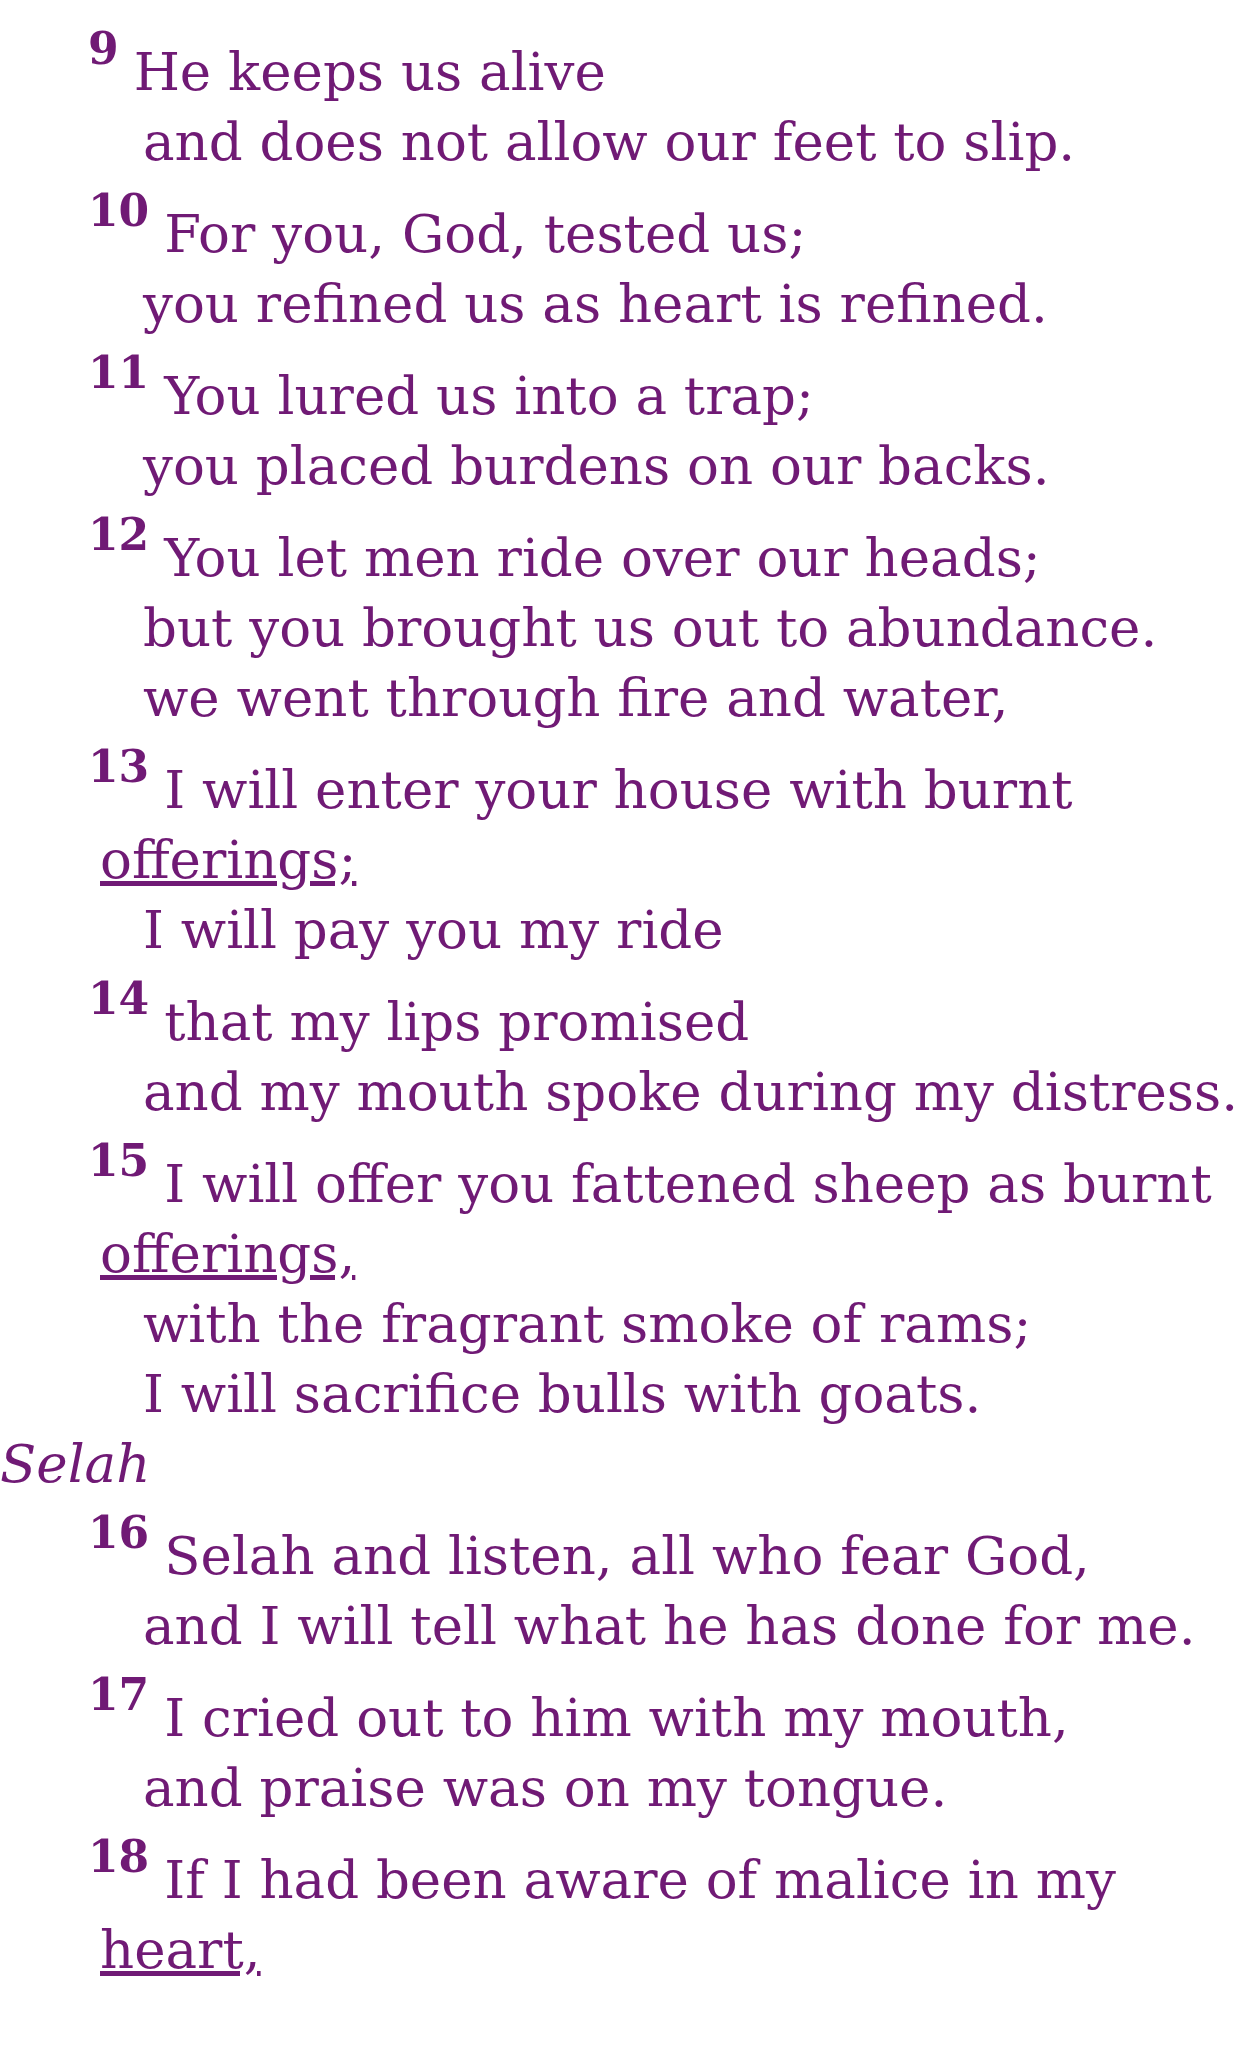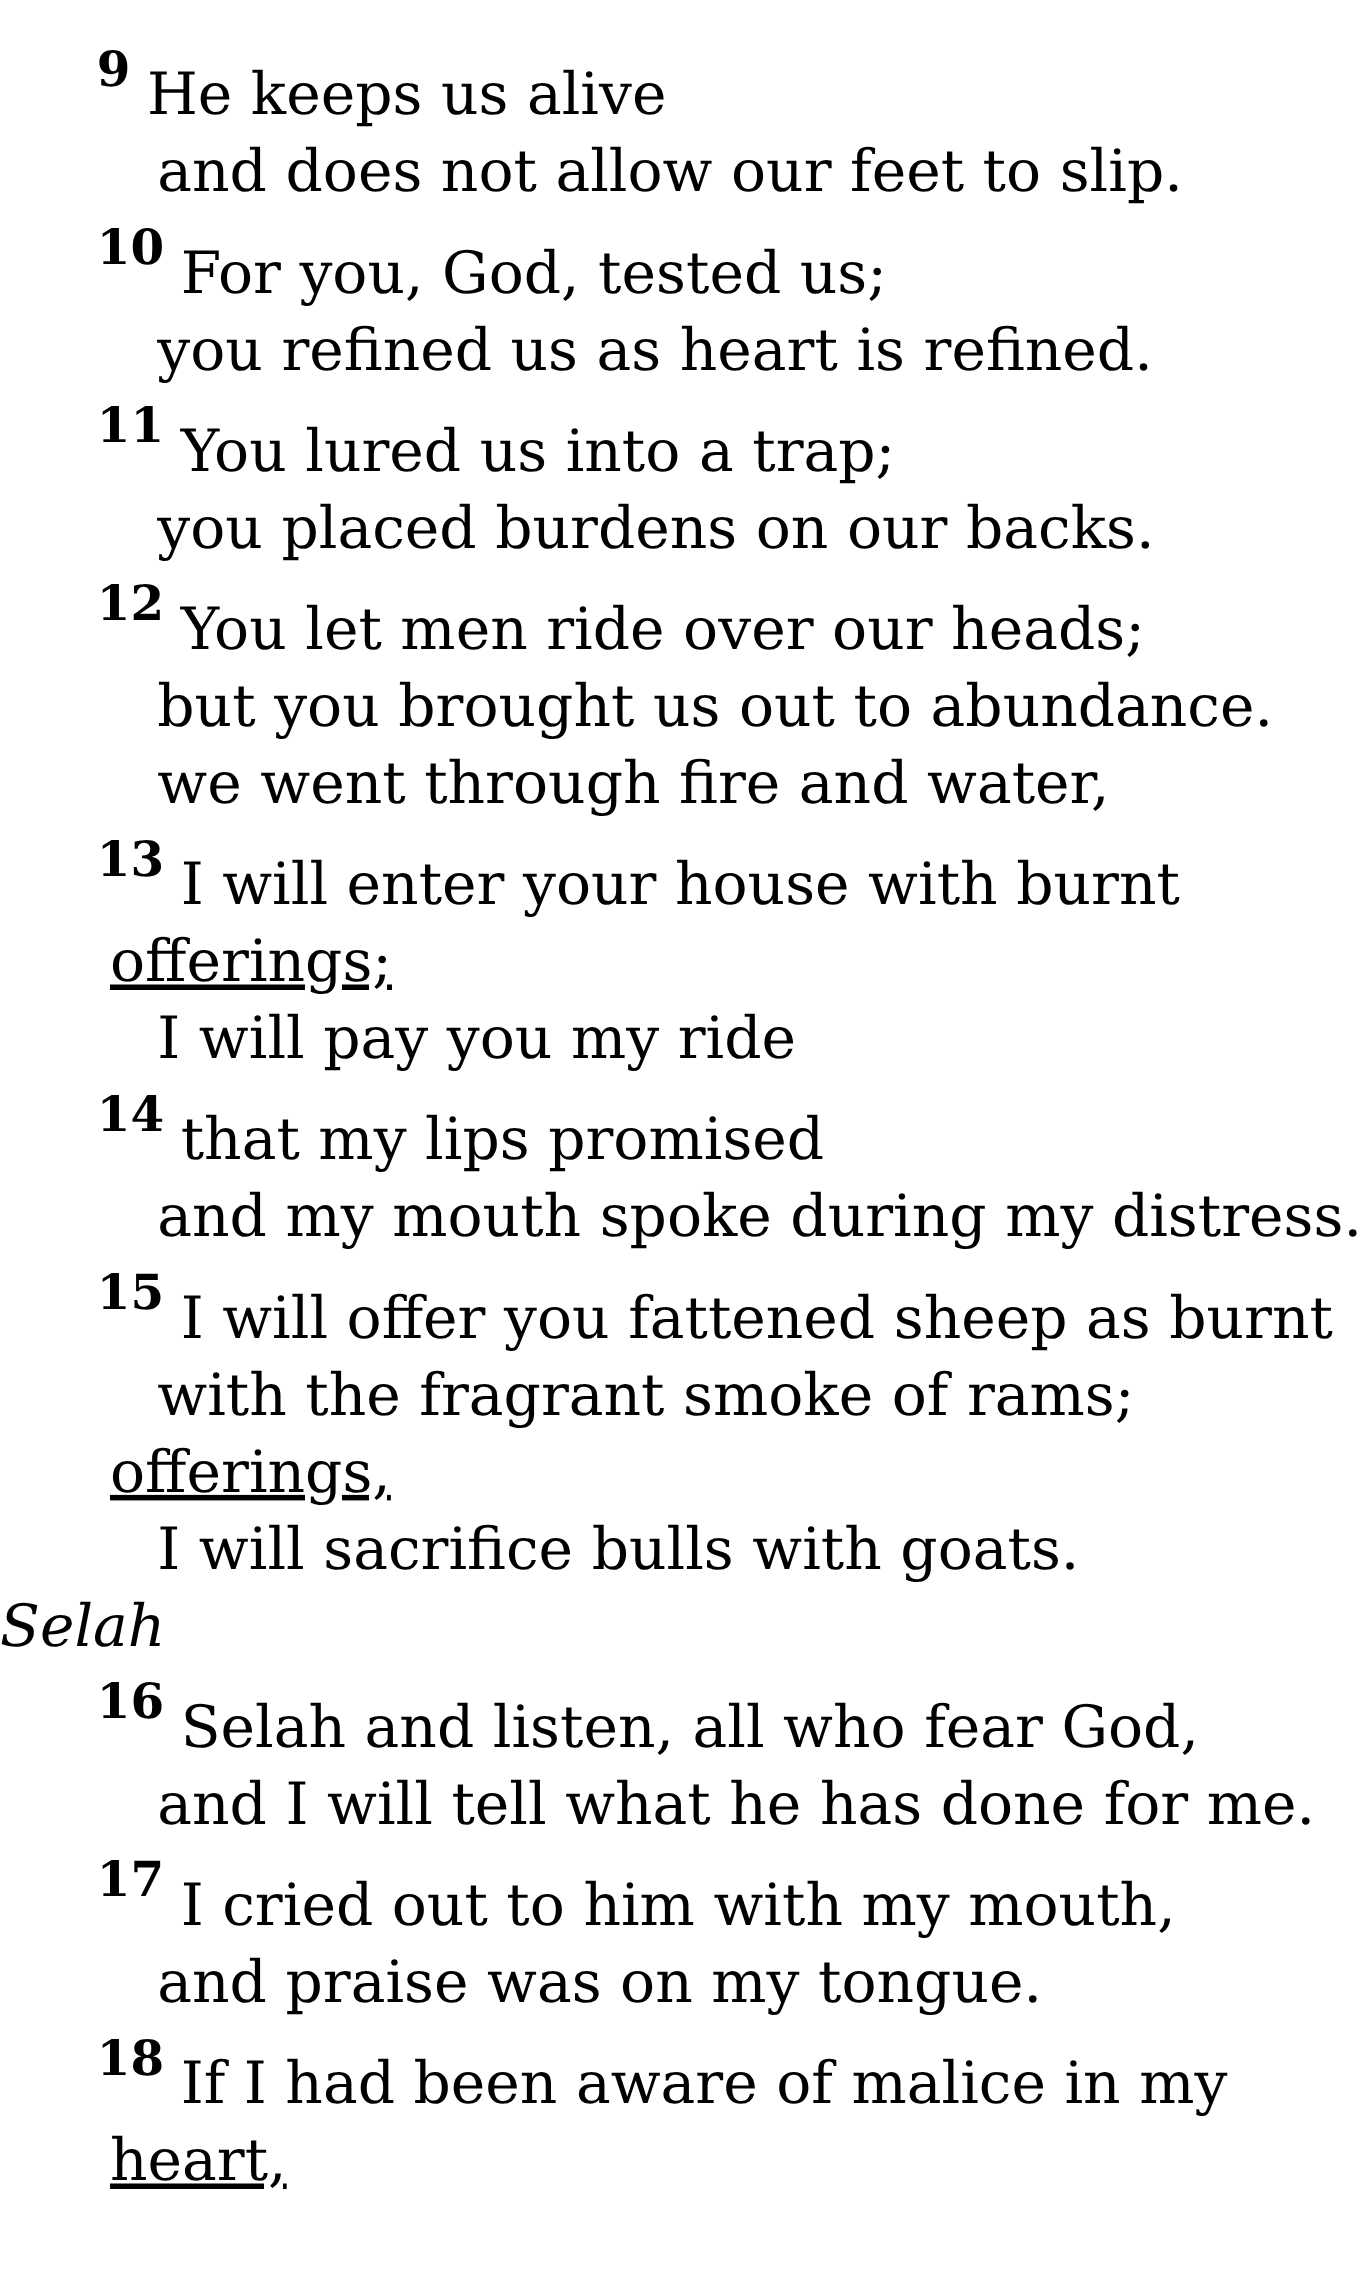--- a/index.html
+++ b/index.html
@@ -6,25 +6,25 @@
   body {
     width: 1242px;
     height: 2070px;
     background: #ffffff;
     overflow: hidden;
   }
   #passage {
     box-sizing: border-box;
     width: 1018px;
     height: 2070px;
-    padding-top: 52px;
+    padding-top: 37px;
     font-family: "DejaVu Serif", serif;
     font-size: 53px;
     line-height: 70px;
-    color: #000000;
+    color: #701a75;
   }
   .verse { margin-top: 0; }
   .verse + .verse { margin-top: 22px; }
   .line { white-space: nowrap; }
   .line.first { padding-left: 88px; }
   .line.cont  { padding-left: 143px; }
   .line.wrap  { padding-left: 100px; text-decoration: underline; }
   .line.selah {
     padding-left: 0;
     padding-right: 80px;
@@ -67,22 +67,22 @@
       <div class="line first"><span class="vnum">13</span><span>I will enter your house with burnt</span></div>
       <div class="line wrap"><span>offerings;</span></div>
       <div class="line cont"><span>I will pay you my ride</span></div>
     </div>
     <div class="verse">
       <div class="line first"><span class="vnum">14</span><span>that my lips promised</span></div>
       <div class="line cont"><span>and my mouth spoke during my distress.</span></div>
     </div>
     <div class="verse">
       <div class="line first"><span class="vnum">15</span><span>I will offer you fattened sheep as burnt</span></div>
+      <div class="line wrap"><span>offerings,</span></div>
       <div class="line cont"><span>with the fragrant smoke of rams;</span></div>
-      <div class="line wrap"><span>offerings,</span></div>
       <div class="line cont"><span>I will sacrifice bulls with goats.</span></div>
       <div class="line selah"><span>Selah</span></div>
     </div>
     <div class="verse">
       <div class="line first"><span class="vnum">16</span><span>Selah and listen, all who fear God,</span></div>
       <div class="line cont"><span>and I will tell what he has done for me.</span></div>
     </div>
     <div class="verse">
       <div class="line first"><span class="vnum">17</span><span>I cried out to him with my mouth,</span></div>
       <div class="line cont"><span>and praise was on my tongue.</span></div>

